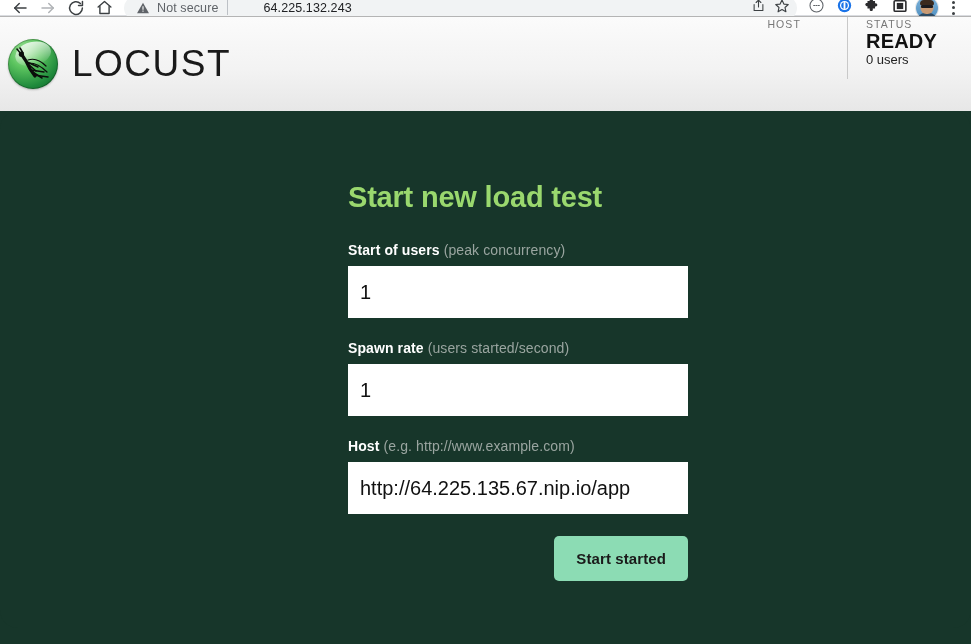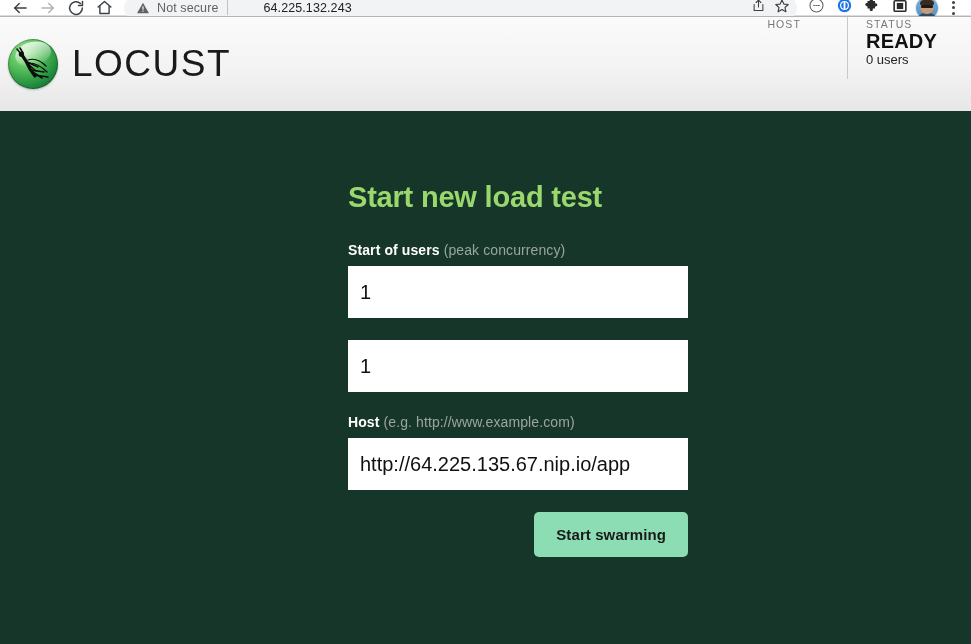--- a/index.html
+++ b/index.html
@@ -507,29 +507,33 @@
 
     <div class="field">
       <label class="field-label">
         <span>Start of users</span>
         <span class="hint">(peak concurrency)</span>
       </label>
       <input class="text-input" type="text" value="1" style="">
     </div>
 
     <div class="field">
+      <label class="field-label">
+        <span>Spawn rate</span>
+        <span class="hint">(users started/second)</span>
+      </label>
       <input class="text-input" type="text" value="1" style="">
     </div>
 
     <div class="field">
       <label class="field-label">
         <span>Host</span>
         <span class="hint">(e.g. http://www.example.com)</span>
       </label>
       <input class="text-input" type="text" value="http://64.225.135.67.nip.io/app" style="">
     </div>
 
     <div class="submit-row">
-      <button class="start-btn">Start swarming</button>
+      <button class="start-btn">Start started</button>
     </div>
 
   </div>
 </div>
 
 </body></html>

